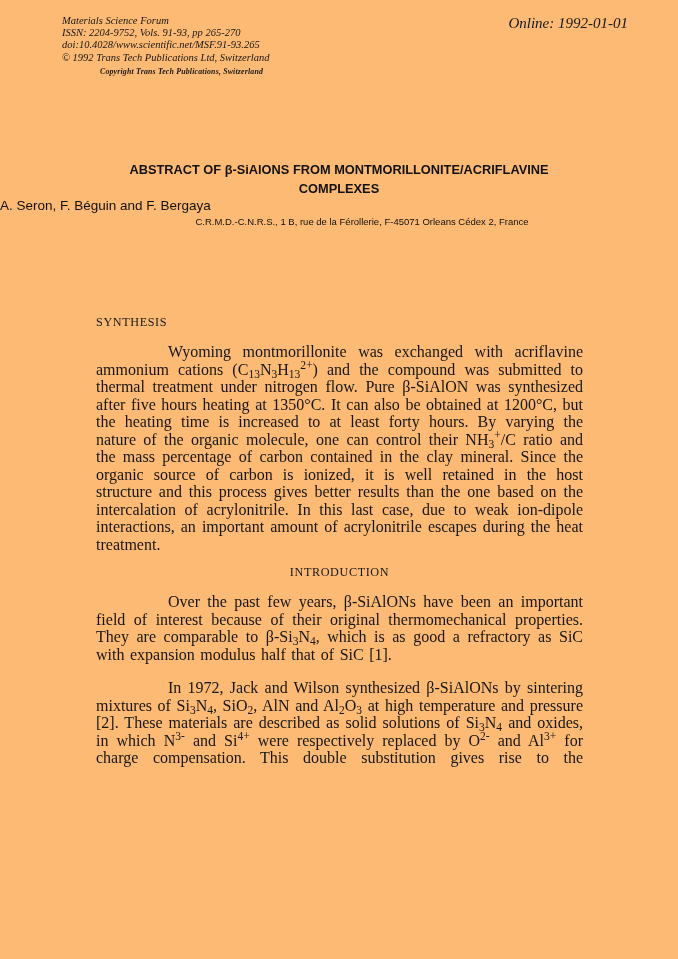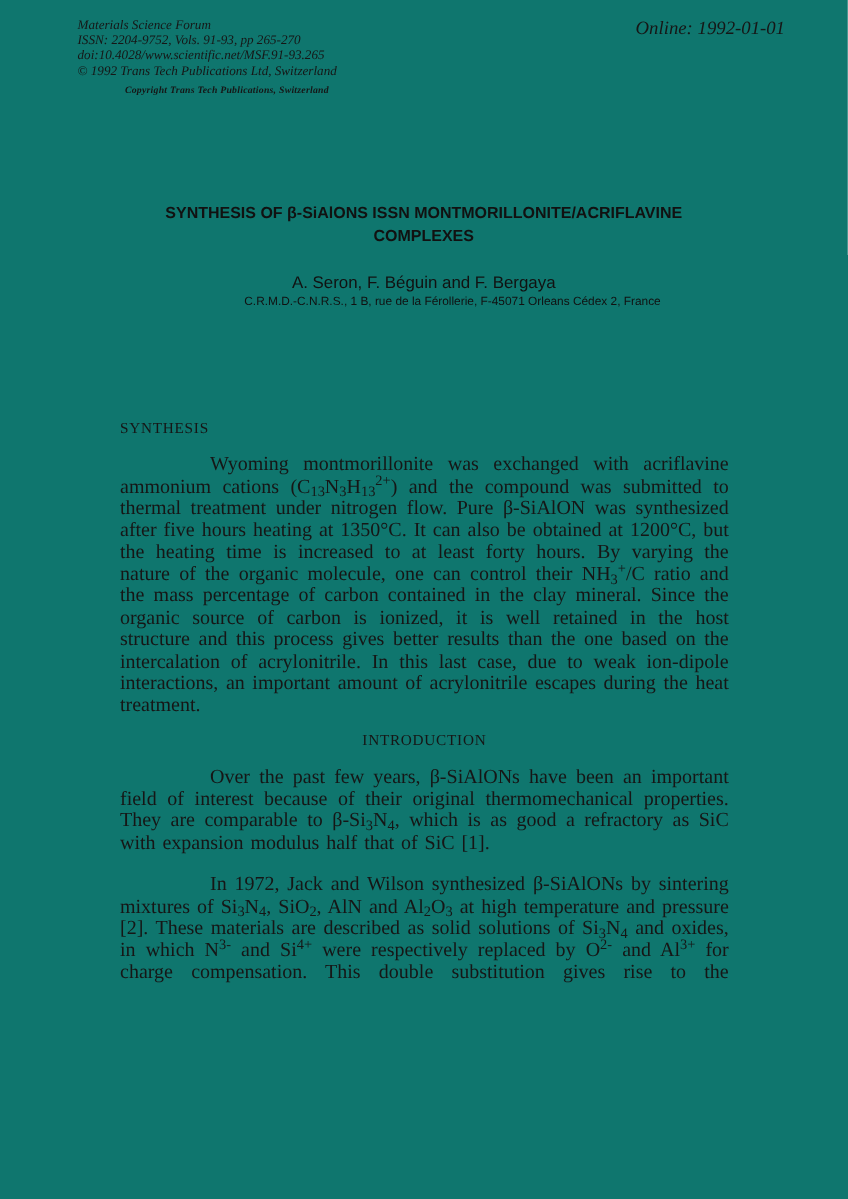--- a/index.html
+++ b/index.html
@@ -3,21 +3,21 @@
 <meta charset="utf-8">
 <style>
   html, body { margin: 0; padding: 0; }
   body {
     width: 678px; height: 959px;
     background: #ffffff;
     font-family: "Liberation Serif", serif;
     color: #161616;
     overflow: hidden;
   }
-  .page { position: relative; width: 678px; height: 959px; background: #0f766e; }
+  .page { position: relative; width: 678px; height: 959px; background: #fdba74; }
 
   
   .jheader {
     display: flex; justify-content: space-between; align-items: flex-start;
     padding: 15px 50px 0 62px;
   }
   .jmeta { font-style: italic; font-size: 10.5px; line-height: 12.2px; white-space: nowrap; }
   .jmeta .small {
     font-size: 7.8px; font-weight: bold; letter-spacing: 0.2px;
     margin-left: 38px; margin-top: 2px;
@@ -25,21 +25,21 @@
   .online { font-style: italic; font-size: 15px; white-space: nowrap; }
 
   
   .title {
     margin: 82px 70px 0 70px;
     font-family: "Liberation Sans", sans-serif;
     font-weight: bold; font-size: 12.8px; line-height: 19px;
     text-align: center; color: #111;
   }
   .authors {
-    margin-top: 20px; text-align: center;
+    margin-top: 0; text-align: left;
     font-family: "Liberation Sans", sans-serif;
     font-size: 13.5px; color: #111;
   }
   .affiliation {
     margin-top: 3px; text-align: center;
     font-family: "Liberation Sans", sans-serif;
     font-size: 9.5px; color: #111; padding-left: 46px;
   }
 
   
@@ -72,21 +72,21 @@
     <div class="jmeta">
       <div>Materials Science Forum</div>
       <div>ISSN: 2204-9752, Vols. 91-93, pp 265-270</div>
       <div>doi:10.4028/www.scientific.net/MSF.91-93.265</div>
       <div>© 1992 Trans Tech Publications Ltd, Switzerland</div>
       <div class="small">Copyright Trans Tech Publications, Switzerland</div>
     </div>
     <div class="online">Online: 1992-01-01</div>
   </div>
 
-  <h1 class="title"><span>SYNTHESIS OF β-SiAlONS ISSN MONTMORILLONITE/ACRIFLAVINE</span><br><span>COMPLEXES</span></h1>
+  <h1 class="title"><span>ABSTRACT OF β-SiAlONS FROM MONTMORILLONITE/ACRIFLAVINE</span><br><span>COMPLEXES</span></h1>
 
   <div class="authors">A. Seron, F. Béguin and F. Bergaya</div>
   <div class="affiliation">C.R.M.D.-C.N.R.S., 1 B, rue de la Férollerie, F-45071 Orleans Cédex 2, France</div>
 
   <h2 class="sec-heading abstract">SYNTHESIS</h2>
   <p class="body">Wyoming montmorillonite was exchanged with acriflavine ammonium cations (C<sub>13</sub>N<sub>3</sub>H<sub>13</sub><sup>2+</sup>) and the compound was submitted to thermal treatment under nitrogen flow. Pure β-SiAlON was synthesized after five hours heating at 1350°C. It can also be obtained at 1200°C, but the heating time is increased to at least forty hours. By varying the nature of the organic molecule, one can control their NH<sub>3</sub><sup>+</sup>/C ratio and the mass percentage of carbon contained in the clay mineral. Since the organic source of carbon is ionized, it is well retained in the host structure and this process gives better results than the one based on the intercalation of acrylonitrile. In this last case, due to weak ion-dipole interactions, an important amount of acrylonitrile escapes during the heat treatment.</p>
 
   <h2 class="sec-heading introduction">INTRODUCTION</h2>
   <p class="body">Over the past few years, β-SiAlONs have been an important field of interest because of their original thermomechanical properties. They are comparable to β-Si<sub>3</sub>N<sub>4</sub>, which is as good a refractory as SiC with expansion modulus half that of SiC [1].</p>
   <p class="body para2 cont">In 1972, Jack and Wilson synthesized β-SiAlONs by sintering mixtures of Si<sub>3</sub>N<sub>4</sub>, SiO<sub>2</sub>, AlN and Al<sub>2</sub>O<sub>3</sub> at high temperature and pressure [2]. These materials are described as solid solutions of Si<sub>3</sub>N<sub>4</sub> and oxides, in which N<sup>3-</sup> and Si<sup>4+</sup> were respectively replaced by O<sup>2-</sup> and Al<sup>3+</sup> for charge compensation. This double substitution gives rise to the</p>

